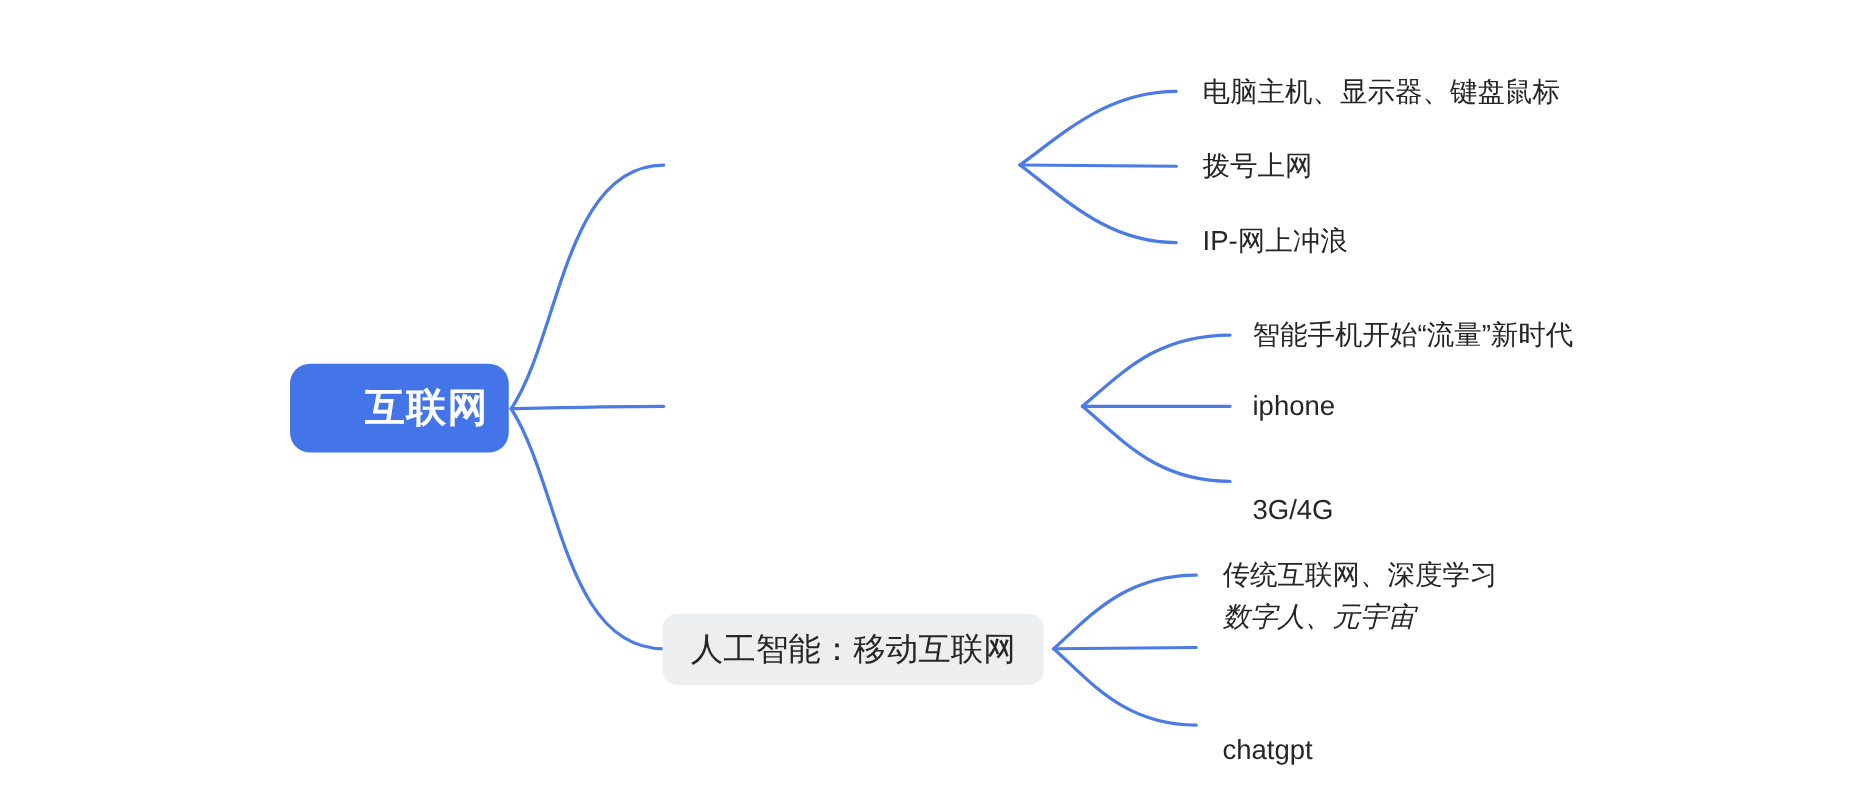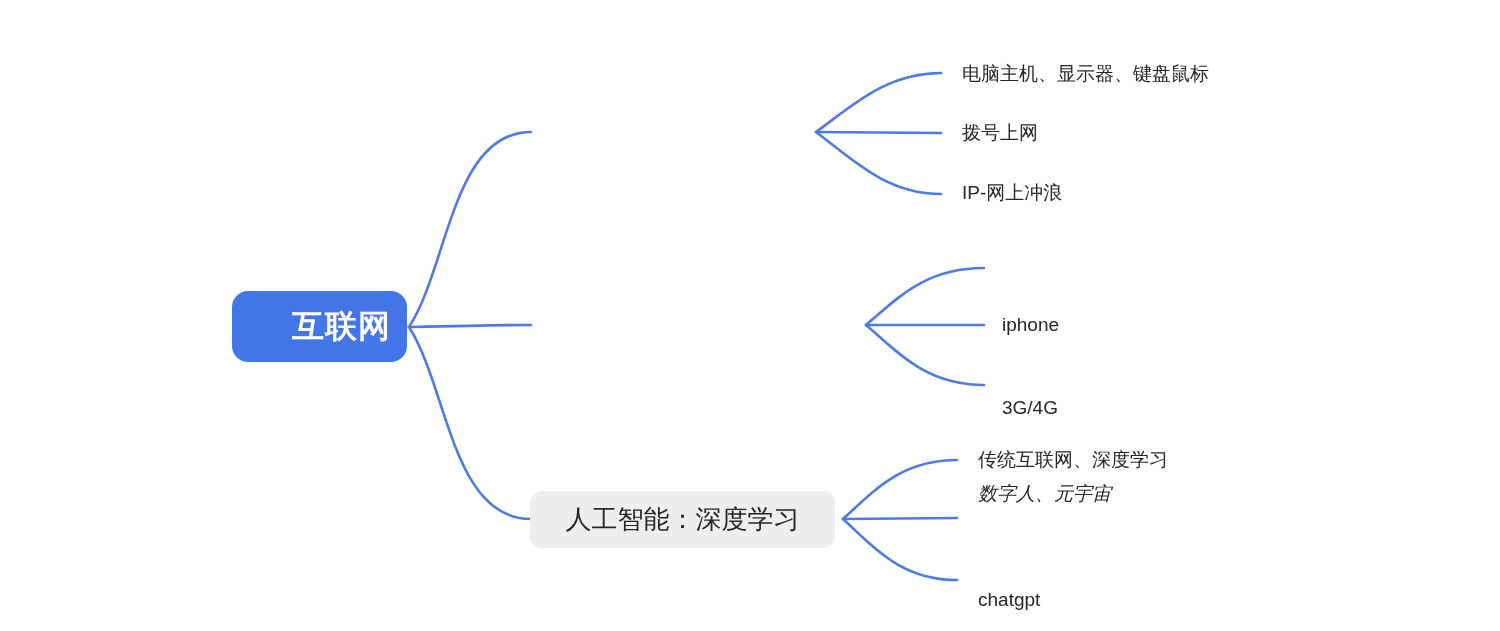--- a/index.html
+++ b/index.html
@@ -58,21 +58,21 @@
     border-radius: 12px;
     font-size: 26px;
     font-weight: 500;
   }
   .branch-1 { left: 530px; top: 104px; width: 278px; }
   .branch-2 { left: 530px; top: 297px; width: 328px; }
   .branch-3 { left: 530px; top: 491px; width: 305px; }
   .leaf-node {
     height: 30px;
     color: var(--node-text-color);
-    font-size: 19px;
+    font-size: 22px;
     font-weight: 400;
     justify-content: flex-start;
     background: transparent;
   }
   .leaf-1a { left: 962px;  top: 59px;  }
   .leaf-1b { left: 962px;  top: 118px; }
   .leaf-1c { left: 962px;  top: 178px; }
   .leaf-2a { left: 1002px; top: 253px; }
   .leaf-2b { left: 1002px; top: 310px; }
   .leaf-2c { left: 1002px; top: 370px; margin-top: 23px; }
@@ -102,33 +102,36 @@
     <path d="M 843 519 C 873 492 900 460 957 460"></path>
     <path d="M 843 519 L 957 518"></path>
     <path d="M 843 519 C 873 546 900 580 957 580"></path>
   </svg>
 
   <div class="node root-node">
     <span>互联网</span>
   </div>
 
   <div class="node branch-node branch-3">
-    <span>人工智能：深度学习</span>
+    <span>人工智能：移动互联网</span>
   </div>
 
   <div class="node leaf-node leaf-1a">
     <span>电脑主机、显示器、键盘鼠标</span>
   </div>
   <div class="node leaf-node leaf-1b">
     <span>拨号上网</span>
   </div>
   <div class="node leaf-node leaf-1c">
     <span>IP-网上冲浪</span>
   </div>
 
+  <div class="node leaf-node leaf-2a">
+    <span>智能手机开始“流量”新时代</span>
+  </div>
   <div class="node leaf-node leaf-2b">
     <span>iphone</span>
   </div>
   <div class="node leaf-node leaf-2c">
     <span>3G/4G</span>
   </div>
 
   <div class="node leaf-node leaf-3a">
     <span>传统互联网、深度学习</span>
   </div>

